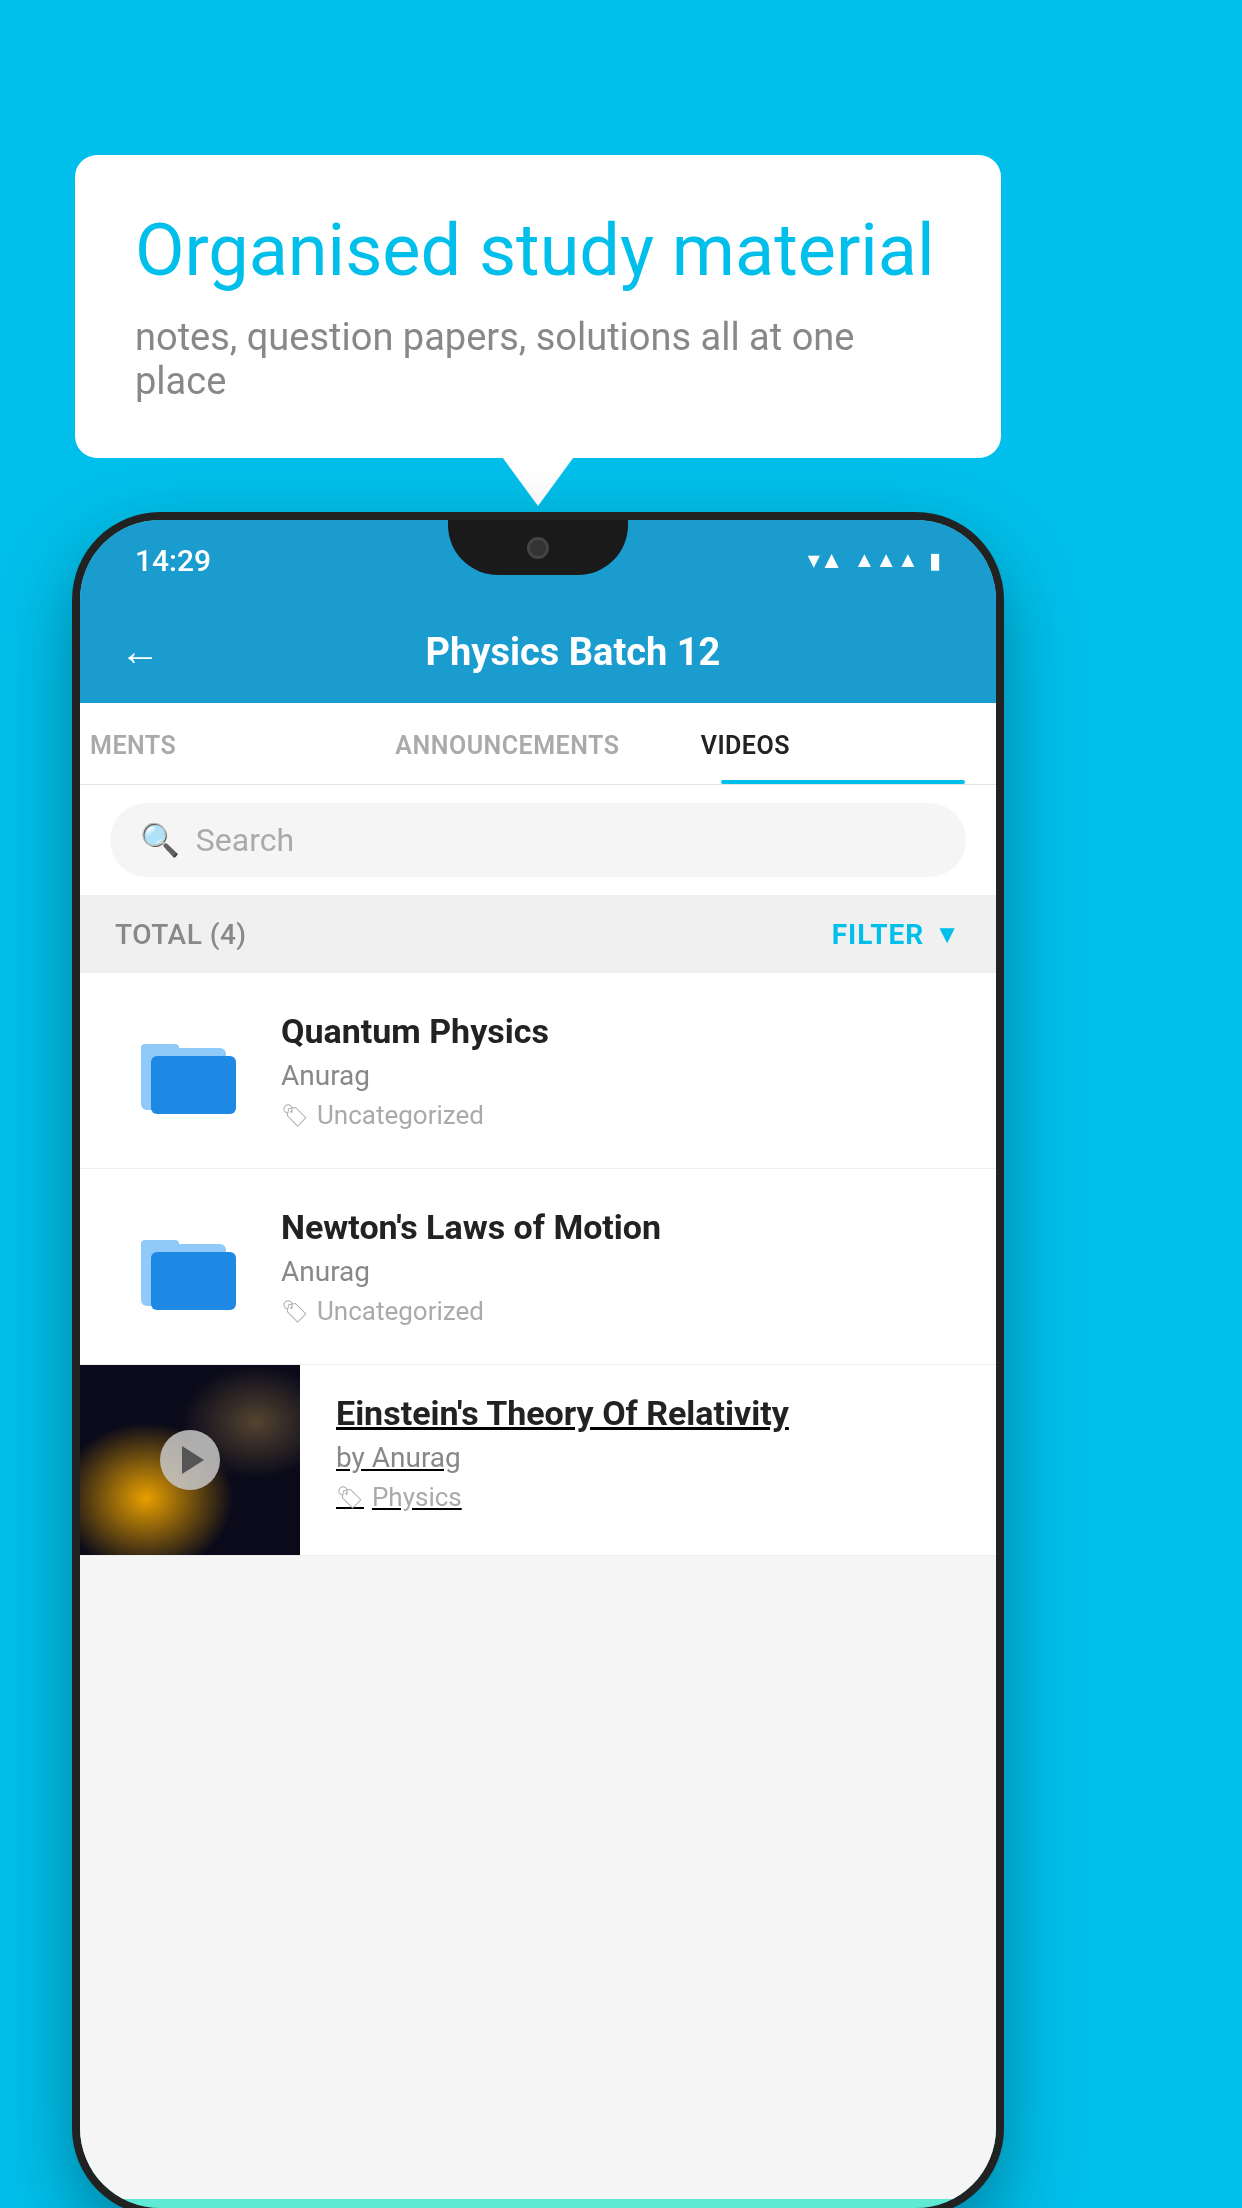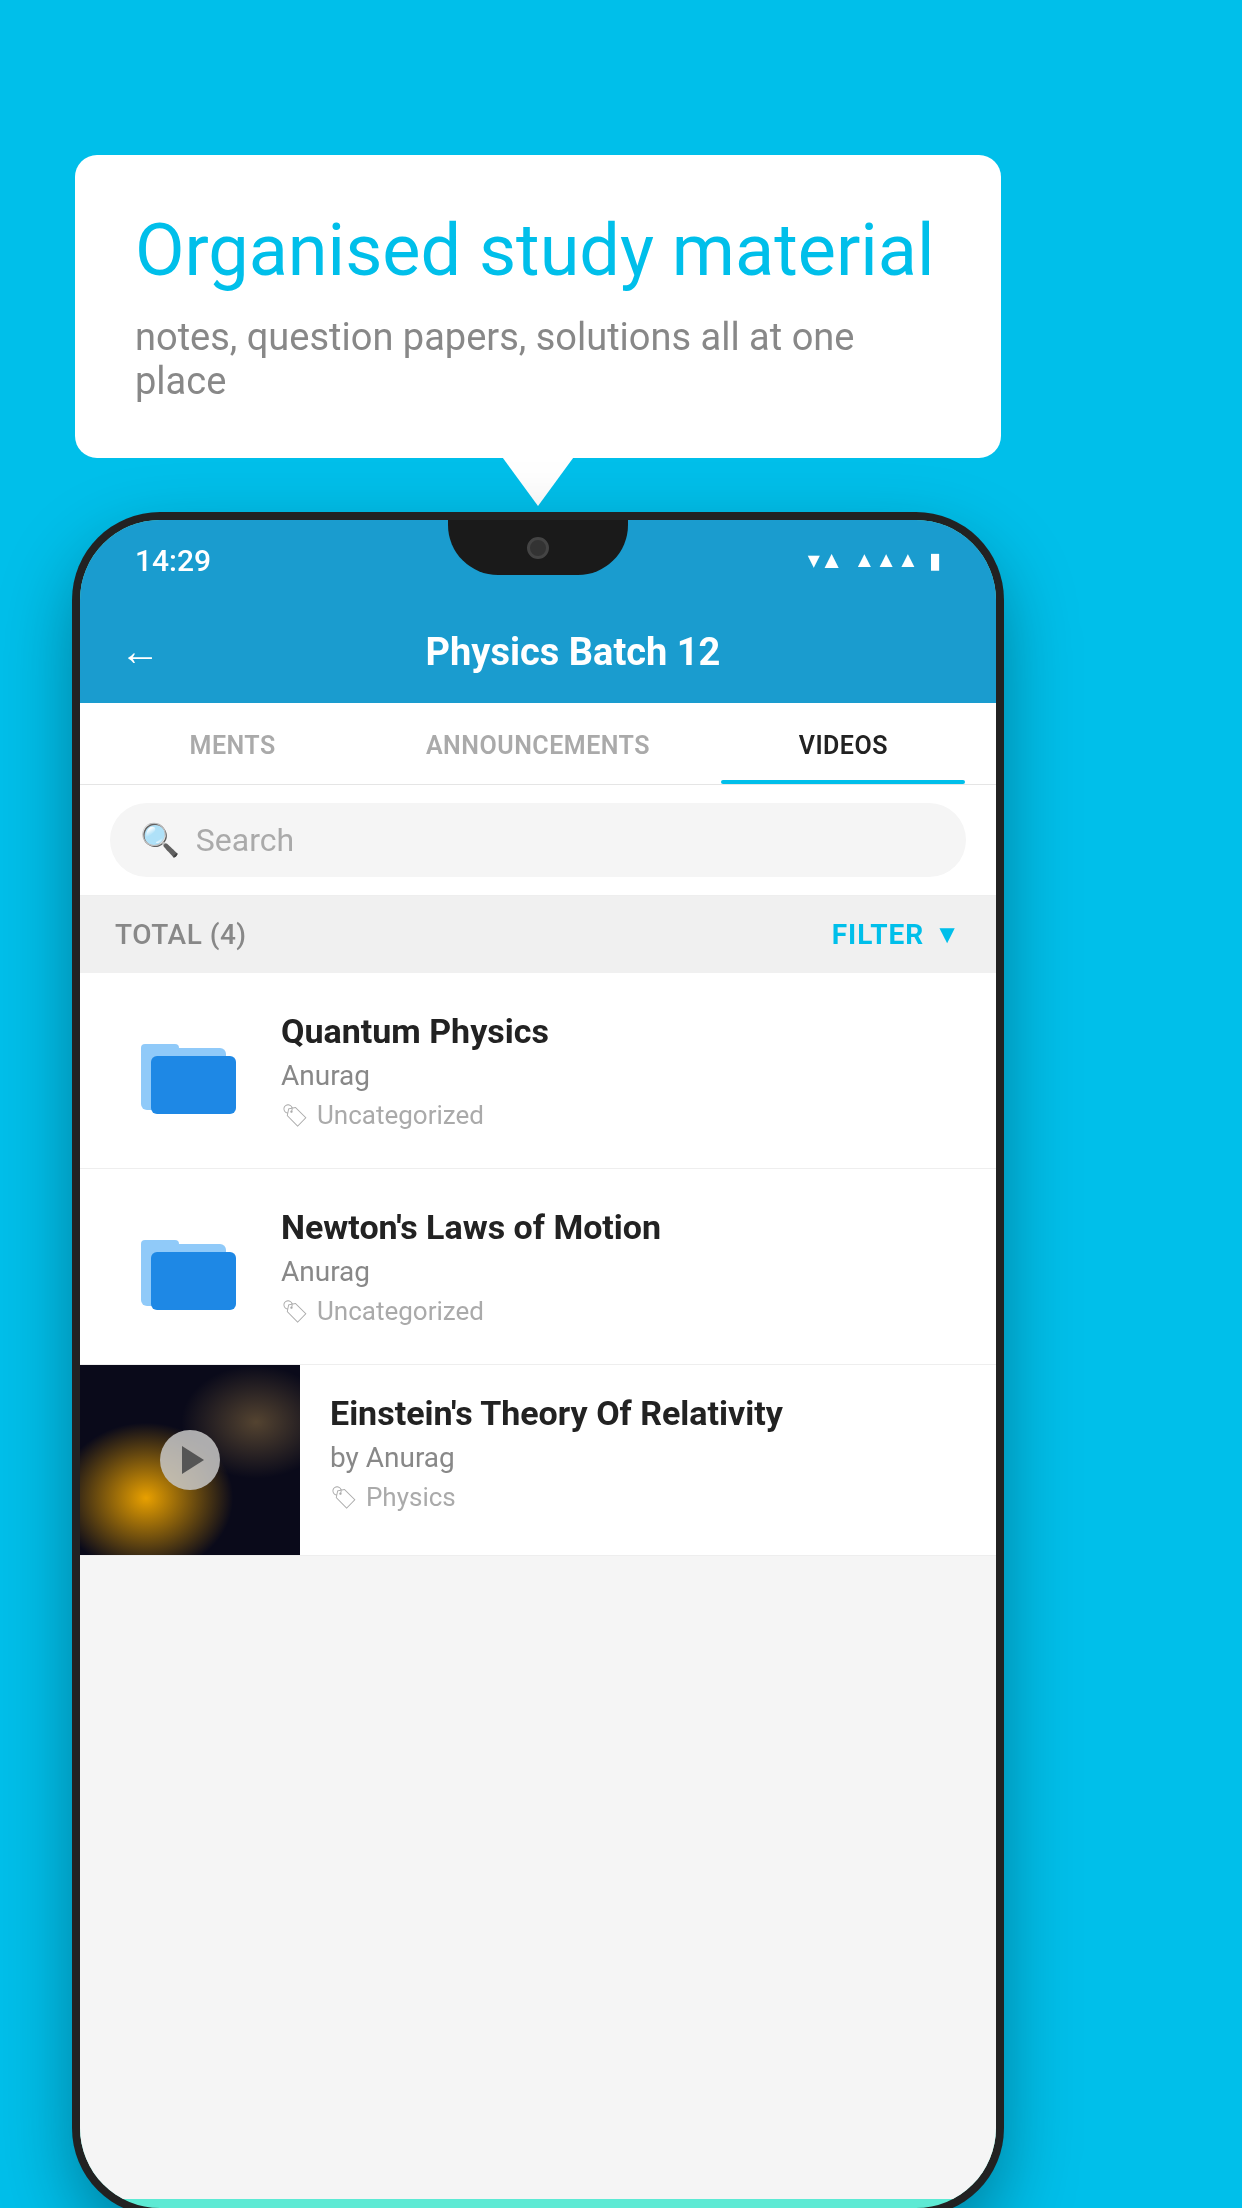--- a/index.html
+++ b/index.html
@@ -158,21 +158,20 @@
 
     
     .tabs {
       background: white;
       display: flex;
       border-bottom: 1px solid #e5e5e5;
     }
 
     .tab {
       flex: 1;
-      text-align: center;
       padding: 28px 10px 24px;
       font-size: 25px;
       font-weight: 600;
       color: #aaa;
       letter-spacing: 0.5px;
       position: relative;
       cursor: pointer;
     }
 
     .tab.active {
@@ -313,21 +312,22 @@
       font-size: 22px;
     }
 
     
     .video-item-thumb {
       display: flex;
       align-items: flex-start;
       padding: 0 0 0 0;
       border-bottom: 1px solid #eee;
       background: white;
-      gap: 0;
+      gap: 6px;
+      text-decoration: underline;
     }
 
     .video-thumbnail-img {
       width: 220px;
       height: 190px;
       flex-shrink: 0;
       background: linear-gradient(135deg, #1a1a2e 0%, #16213e 50%, #0f3460 100%);
       position: relative;
       overflow: hidden;
       display: flex;

